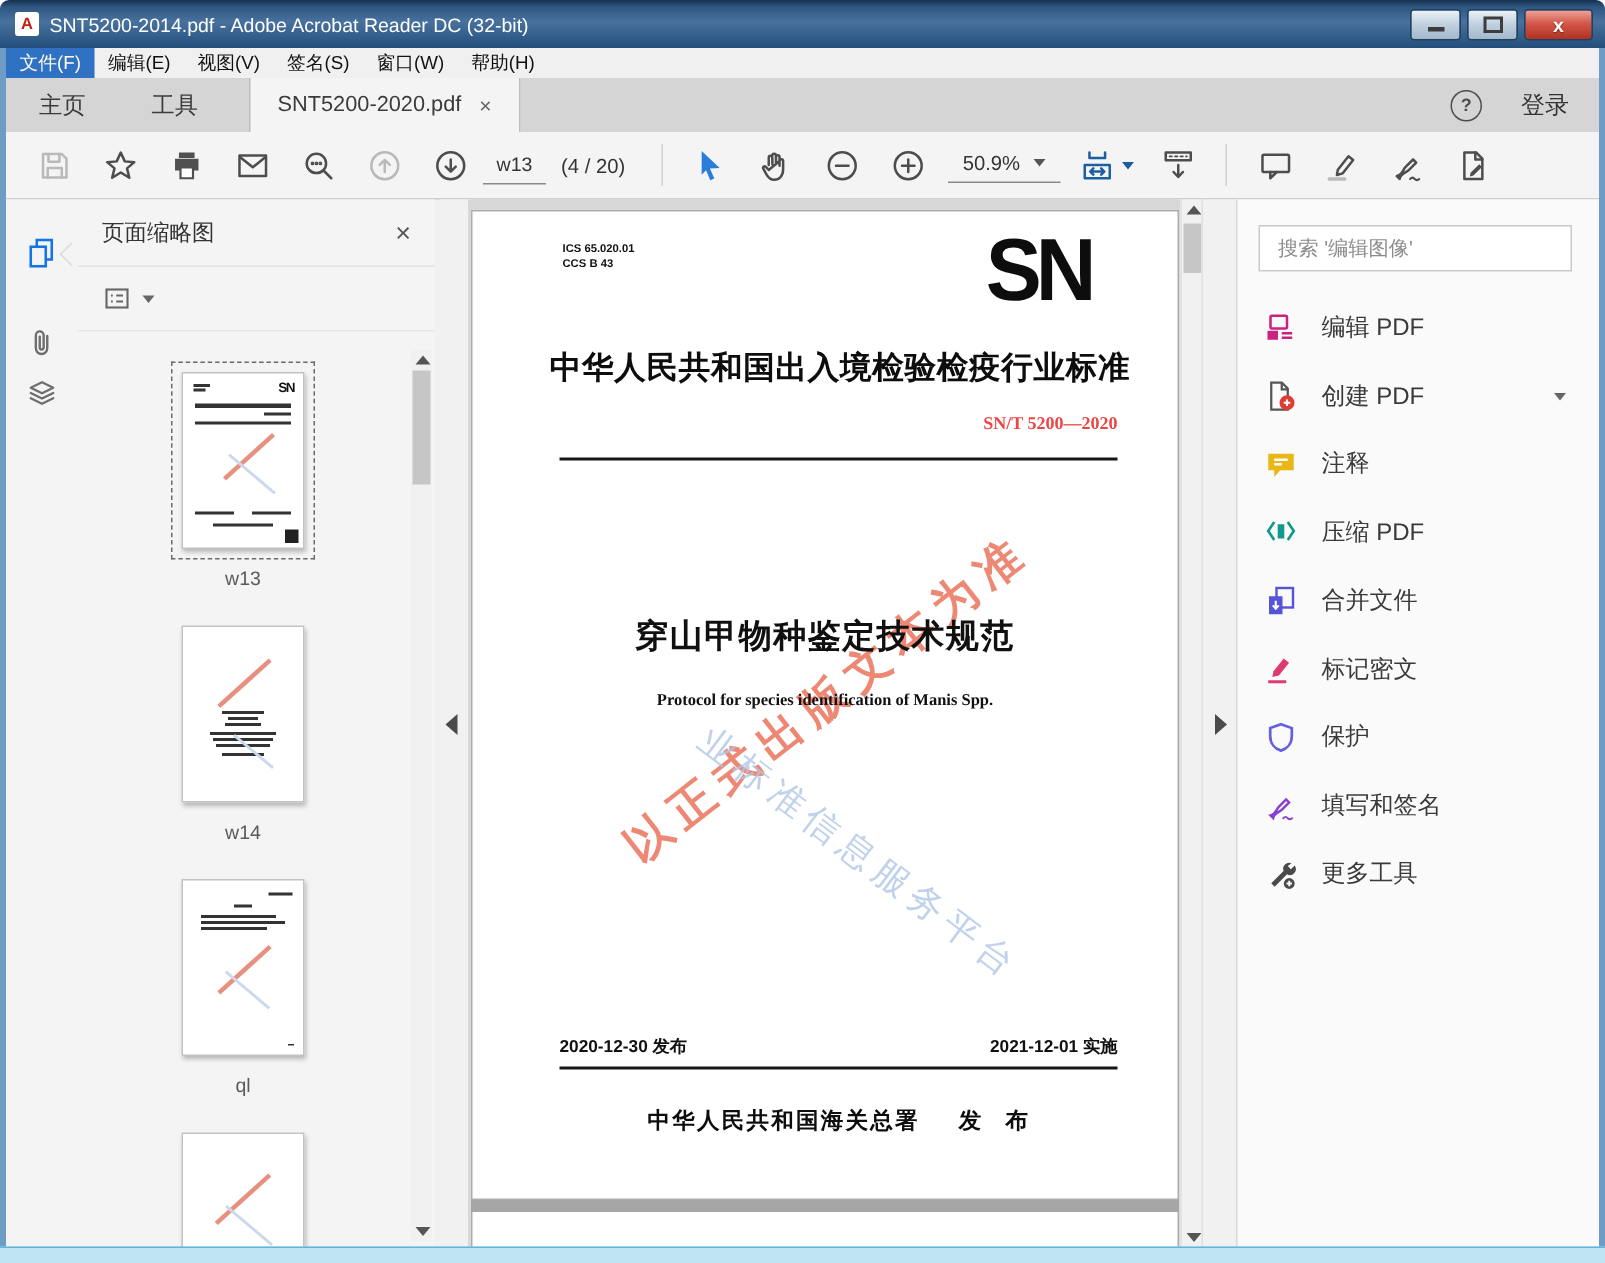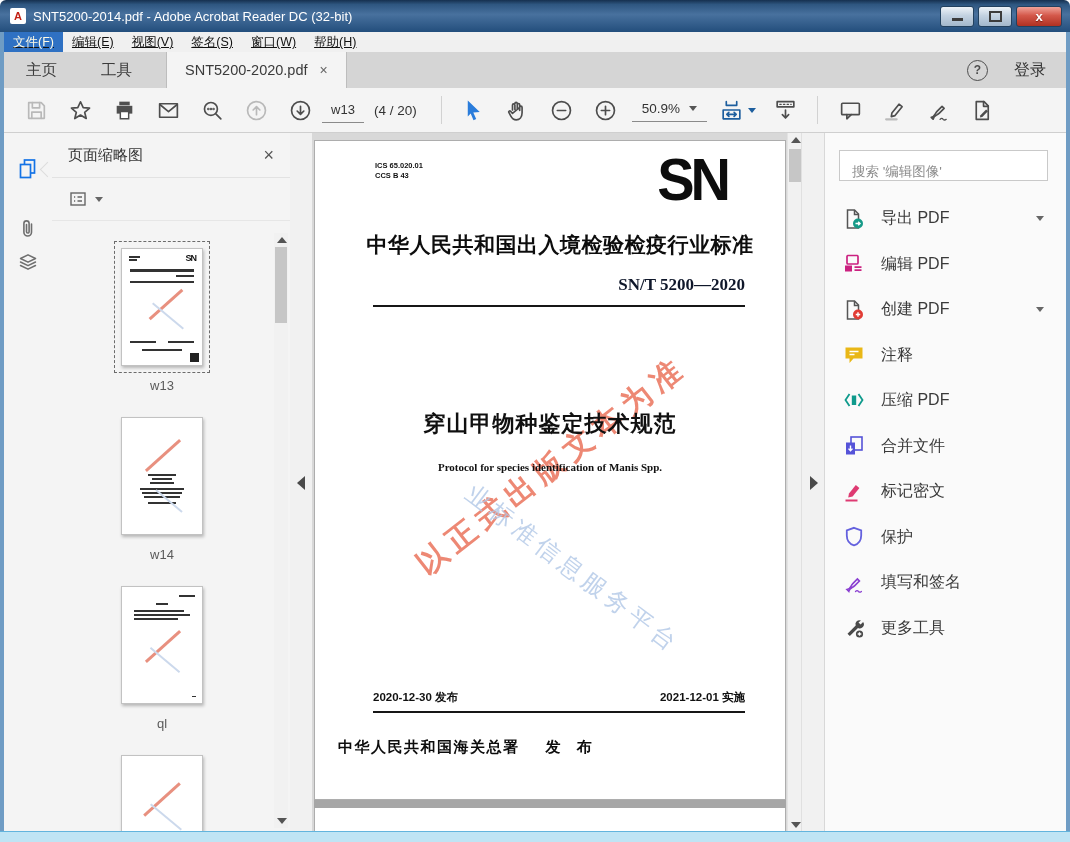--- a/index.html
+++ b/index.html
@@ -15,21 +15,21 @@
     display:flex;align-items:center;justify-content:center;color:#c21f14;font-weight:bold;font-size:11px;}
   .winbtns{margin-left:auto;display:flex;gap:4px;margin-right:8px;}
   .wbtn{width:32px;height:19px;border:1px solid #22415f;border-radius:3px;
     background:linear-gradient(180deg,#eef3f8,#c3d2e1 45%,#a3b8cc);display:flex;align-items:center;justify-content:center;}
   .wbtn.close{width:44px;background:linear-gradient(180deg,#f0a399,#d4584a 45%,#b03122);}
   .glyph-min{width:11px;height:3px;background:#3c3c3c;margin-top:6px;}
   .glyph-max{width:9px;height:7px;border:2px solid #3c3c3c;}
   .glyph-x{color:#fff;font-weight:bold;font-size:13px;text-shadow:0 1px 1px #7a1d12;}
   
   .menubar{position:absolute;left:4px;right:4px;top:32px;height:20px;background:#f0f0f0;
-    display:flex;align-items:center;font-size:12.5px;color:#111;text-decoration:underline;}
+    display:flex;align-items:center;font-size:12.5px;color:#111;}
   .menuitem{padding:2px 9px;margin-top:1px;}
   .menuitem.active{background:#2f71c3;color:#fffbe6;}
   
   .tabbar{position:absolute;left:4px;right:4px;top:52px;height:36px;background:#d5d5d5;
     display:flex;align-items:stretch;font-size:15.5px;color:#3b3b3b;}
   .apptab{display:flex;align-items:center;padding:0 22px;}
   .doctab{display:flex;align-items:center;gap:12px;background:#f4f4f4;border-left:1px solid #bdbdbd;
     border-right:1px solid #bdbdbd;padding:0 18px;margin-left:12px;font-size:14.5px;}
   .doctab .x{color:#666;font-size:14px;}
   .tab-right{margin-left:auto;display:flex;align-items:center;gap:26px;padding-right:20px;}
@@ -86,36 +86,36 @@
   .tri.right{border-left:8px solid #4a4a4a;}
   .pagescol{position:absolute;left:22px;right:37px;top:0;bottom:0;background:#d8d8d8;overflow:hidden;}
   .vscroll{position:absolute;right:23px;top:0;bottom:0;width:14px;background:#f1f1f1;border-left:1px solid #e3e3e3;}
   .page1{position:relative;margin:7px 2px 0 2px;height:660px;background:#fff;border:1px solid #adadad;box-sizing:border-box;}
   .pagegap{height:8px;background:#a6a6a6;margin:0 2px;}
   .page2{margin:0 2px;height:40px;background:#fff;border:1px solid #adadad;border-top:none;}
   
   .ics{position:absolute;left:60px;top:20px;font-size:7.5px;font-weight:bold;color:#111;line-height:1.35;}
   .snlogo{position:absolute;right:58px;top:6px;font-size:56px;font-weight:900;color:#0d0d0d;letter-spacing:-4px;transform:scaleY(1.05);}
   .stdhead{position:absolute;left:40px;right:20px;top:90px;text-align:center;font-size:21px;font-weight:bold;color:#0d0d0d;letter-spacing:0.5px;white-space:nowrap;}
-  .stdnum{position:absolute;right:40px;top:134px;font-size:17px;font-weight:bold;font-family:"Liberation Serif",serif;color:#0f172a;}
+  .stdnum{position:absolute;right:40px;top:134px;font-size:12px;font-weight:bold;font-family:"Liberation Serif",serif;color:#ef4444;}
   .hr1{position:absolute;left:58px;right:40px;top:164px;height:2px;background:#161616;}
   .doctitle{position:absolute;left:0;right:0;top:268px;text-align:center;font-size:22px;font-weight:bold;color:#101010;letter-spacing:1px;}
   .docsub{position:absolute;left:0;right:0;top:320px;text-align:center;font-size:11px;font-weight:bold;font-family:"Liberation Serif",serif;color:#111;}
   .wm-red{position:absolute;left:237px;top:325px;transform:translate(-50%,-50%) rotate(-38deg);
     font-size:30px;font-weight:bold;color:rgba(233,110,85,.82);letter-spacing:7px;white-space:nowrap;}
   .wm-blue{position:absolute;left:258px;top:428px;transform:translate(-50%,-50%) rotate(37deg);
     font-size:24px;color:rgba(176,199,230,.8);letter-spacing:5px;white-space:nowrap;}
   .dates{position:absolute;left:58px;right:40px;top:549px;display:flex;justify-content:space-between;font-size:11.5px;font-weight:bold;color:#111;}
   .hr2{position:absolute;left:58px;right:40px;top:570px;height:2px;background:#161616;}
-  .issuer{position:absolute;left:0;right:0;top:597px;font-size:15px;font-weight:bold;color:#0d0d0d;letter-spacing:1.5px;margin-left:23px;}
+  .issuer{position:absolute;left:0;right:0;top:597px;text-align:center;font-size:15px;font-weight:bold;color:#0d0d0d;letter-spacing:1.5px;margin-left:23px;}
   .issuer .fb{margin-left:26px;letter-spacing:6px;}
   
   .rightpanel{position:absolute;right:0;top:0;bottom:0;width:241px;background:#fafafa;border-left:1px solid #d8d8d8;}
   .searchbox{position:absolute;left:14px;right:18px;top:17px;height:31px;border:1px solid #c9c9c9;background:#fff;
-    display:flex;align-items:flex-end;padding-left:10px;box-sizing:border-box;}
+    display:flex;align-items:center;padding-left:10px;box-sizing:border-box;}
   .searchbox input{border:none;outline:none;width:100%;font-size:13.5px;color:#333;font-family:"Liberation Sans",sans-serif;background:transparent;}
   .searchbox input::placeholder{color:#8c8c8c;}
   .toollist{position:absolute;left:0;right:0;top:63px;}
   .toolitem{height:45.5px;display:flex;align-items:center;padding-left:17px;gap:15px;}
   .toolitem svg{width:24px;height:24px;flex:none;}
   .toolitem .lbl{font-size:16px;color:#3a3a3a;}
   .toolitem .caret{margin-left:auto;margin-right:22px;border-top-color:#666;}
 </style>
 </head>
 <body>
@@ -463,32 +463,20 @@
           <div class="tri right"></div>
         </div>
     </div>
 
     <div class="rightpanel">
       <div class="searchbox">
         <input type="text" placeholder="搜索 '编辑图像'" style="">
       </div>
       <div class="toollist">
 
-        <div class="toolitem">
-          <svg viewBox="0 0 24 24">
-              <g style="stroke:#555;fill:none;stroke-width:1.5">
-                <path d="M5.5 3h7l4 4v14h-11z"></path>
-                <path d="M12.5 3v4.5h4"></path>
-                <circle cx="16" cy="16.5" r="5" fill="#169a88" stroke="none"></circle>
-                <path d="M13.5 16.5h4.4M16.2 14.8l1.8 1.7-1.8 1.7" stroke="#fff" stroke-width="1.4"></path>
-              </g>
-            </svg>
-          <span class="lbl">导出 PDF</span>
-          <div class="caret"></div>
-        </div>
 
         <div class="toolitem">
           <svg viewBox="0 0 24 24">
               <g>
                 <rect x="5" y="3.5" width="11" height="8.5" rx="1" fill="none" stroke="#cb2180" stroke-width="1.7"></rect>
                 <rect x="3" y="13.5" width="7" height="6" fill="#cb2180"></rect>
                 <path d="M12.5 15.2h7M12.5 18.2h7" stroke="#cb2180" stroke-width="1.7"></path>
               </g>
             </svg>
           <span class="lbl">编辑 PDF</span>

